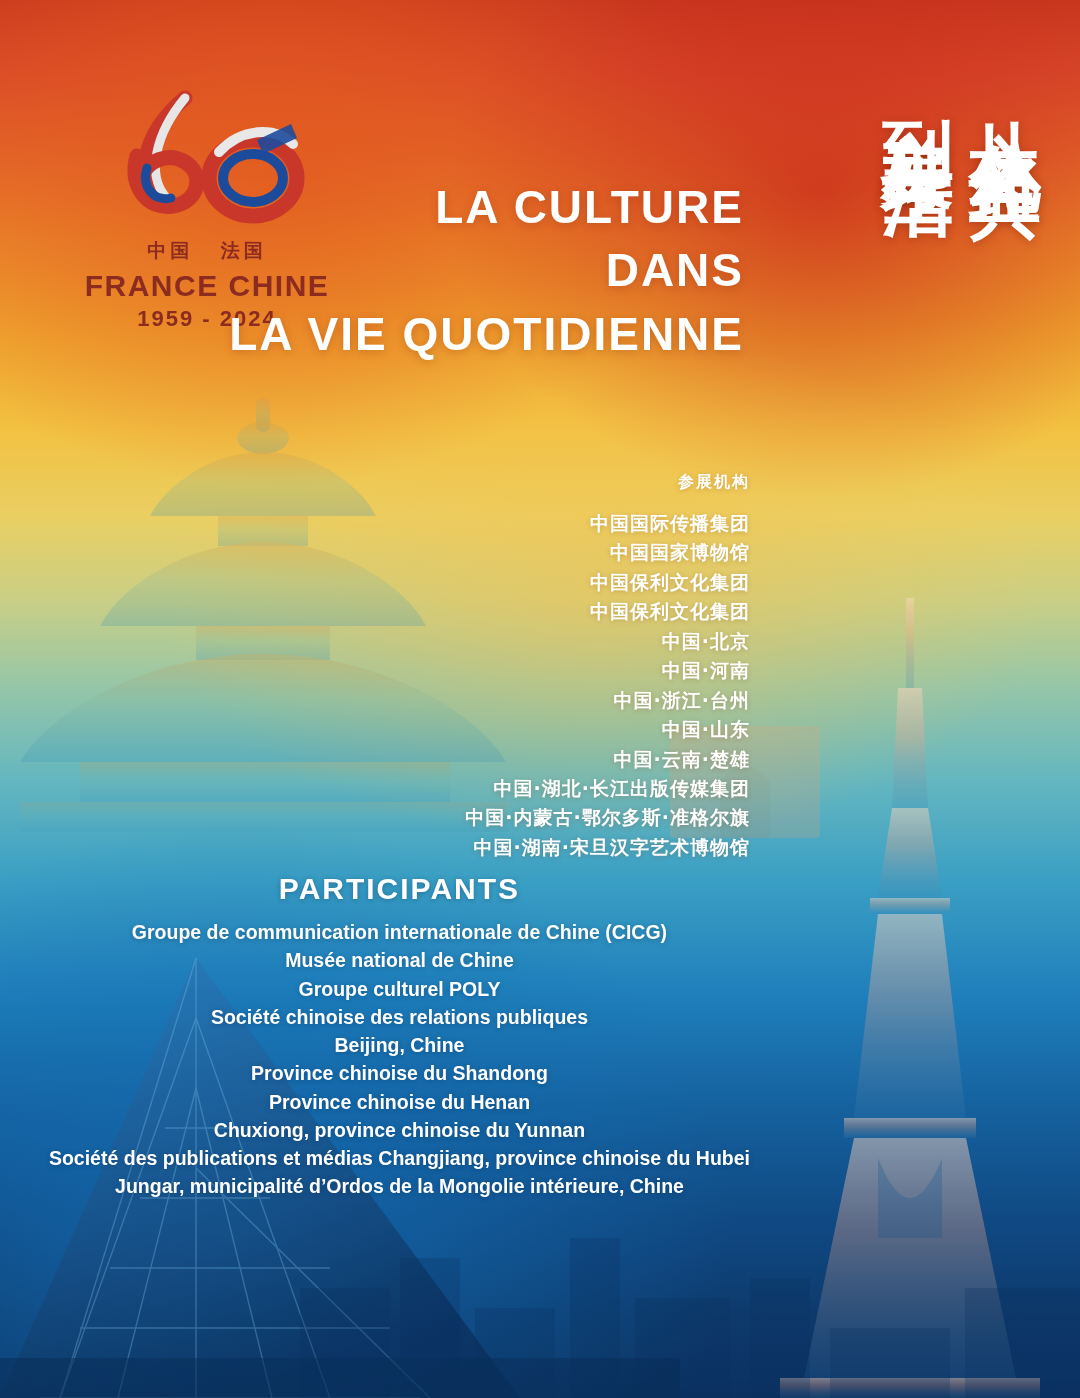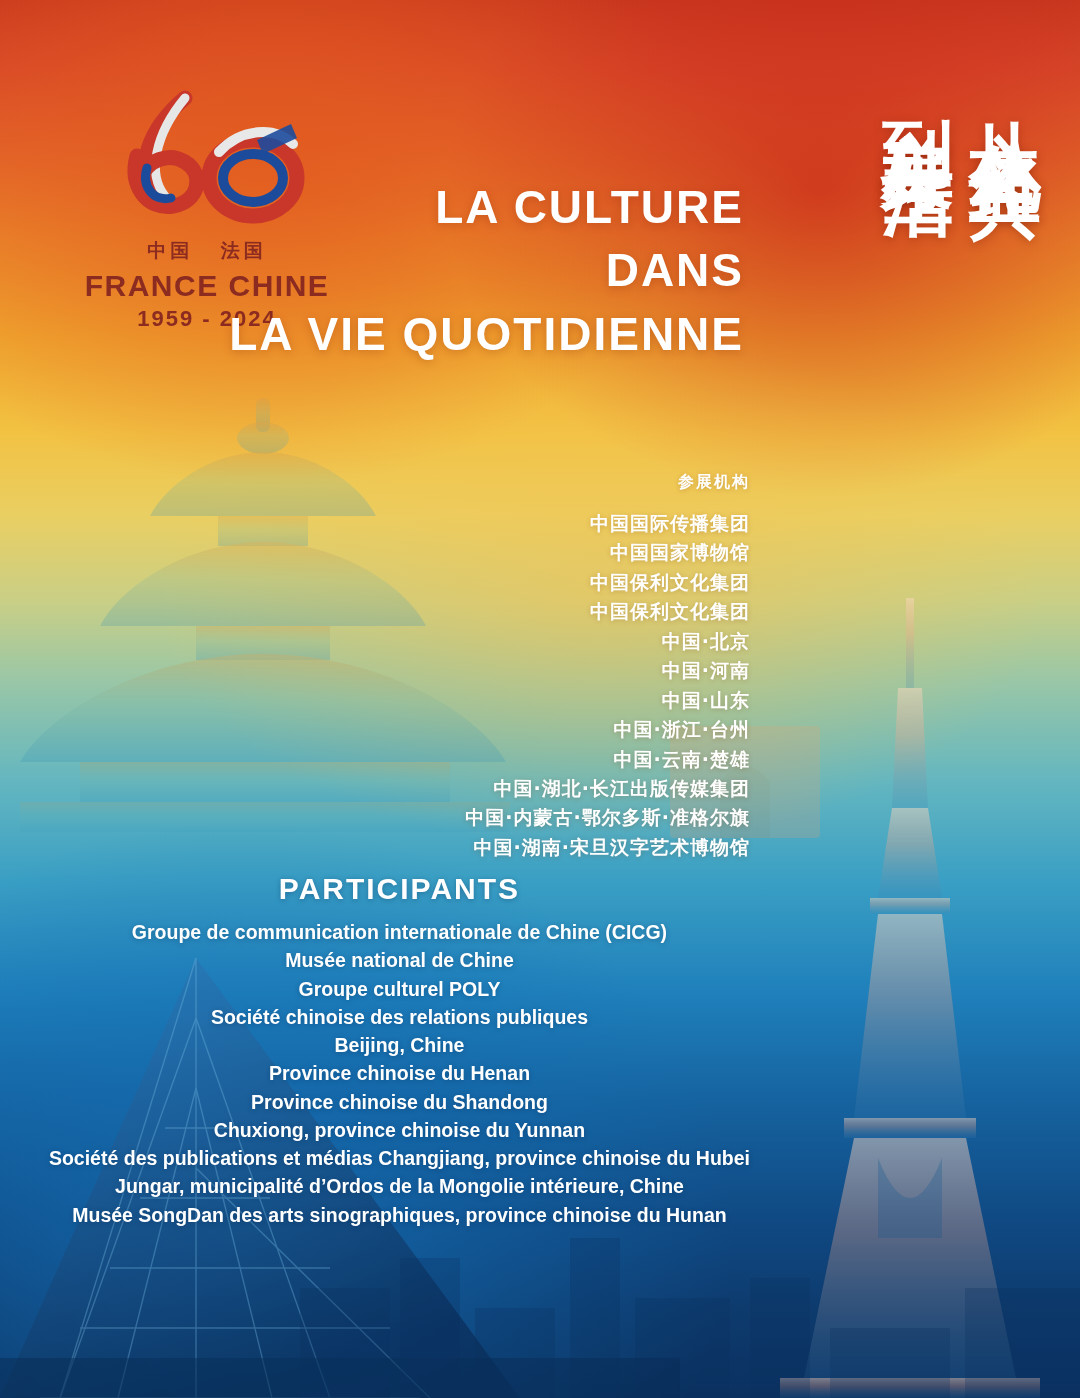--- a/index.html
+++ b/index.html
@@ -302,39 +302,38 @@
 
   <div class="cn-parts">
     <h3>参展机构</h3>
     <ul>
       <li>中国国际传播集团</li>
       <li>中国国家博物馆</li>
       <li>中国保利文化集团</li>
       <li>中国保利文化集团</li>
       <li>中国·北京</li>
       <li>中国·河南</li>
+      <li>中国·浙江·台州</li>
       <li>中国·山东</li>
-      <li>中国·浙江·台州</li>
       <li>中国·云南·楚雄</li>
       <li>中国·湖北·长江出版传媒集团</li>
       <li>中国·内蒙古·鄂尔多斯·准格尔旗</li>
       <li>中国·湖南·宋旦汉字艺术博物馆</li>
     </ul>
   </div>
 
   <div class="fr-parts">
     <h3>PARTICIPANTS</h3>
     <ul>
       <li>Groupe de communication internationale de Chine (CICG)</li>
       <li>Musée national de Chine</li>
       <li>Groupe culturel POLY</li>
       <li>Société chinoise des relations publiques</li>
       <li>Beijing, Chine</li>
+      <li>Province chinoise du Shandong</li>
       <li>Province chinoise du Henan</li>
-      <li>Province chinoise du Shandong</li>
       <li>Chuxiong, province chinoise du Yunnan</li>
       <li>Société des publications et médias Changjiang, province chinoise du Hubei</li>
       <li>Jungar, municipalité d’Ordos de la Mongolie intérieure, Chine</li>
-      <li>Musée SongDan des arts sinographiques, province chinoise du Hunan</li>
     </ul>
   </div>
 
 </div>
 
 </body></html>

